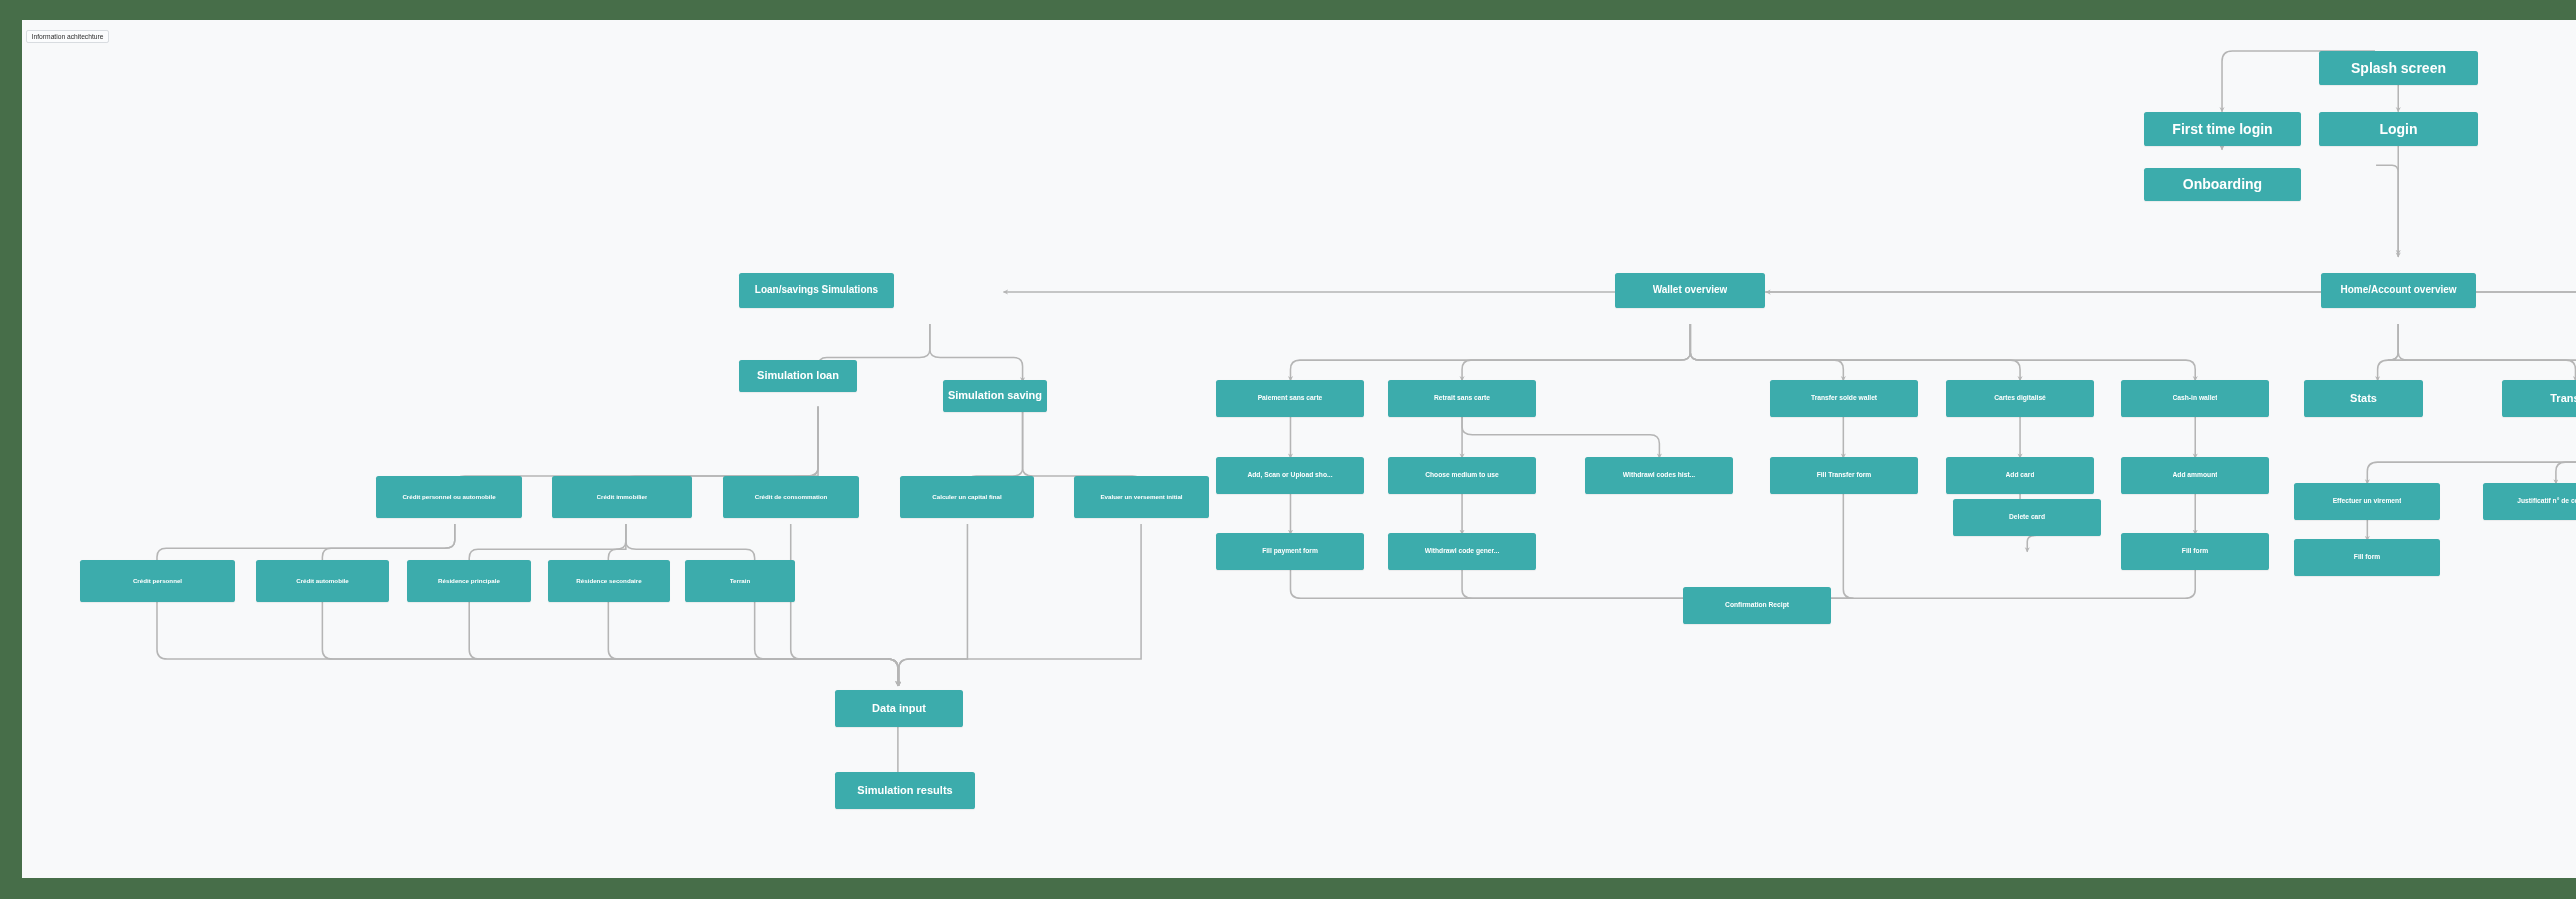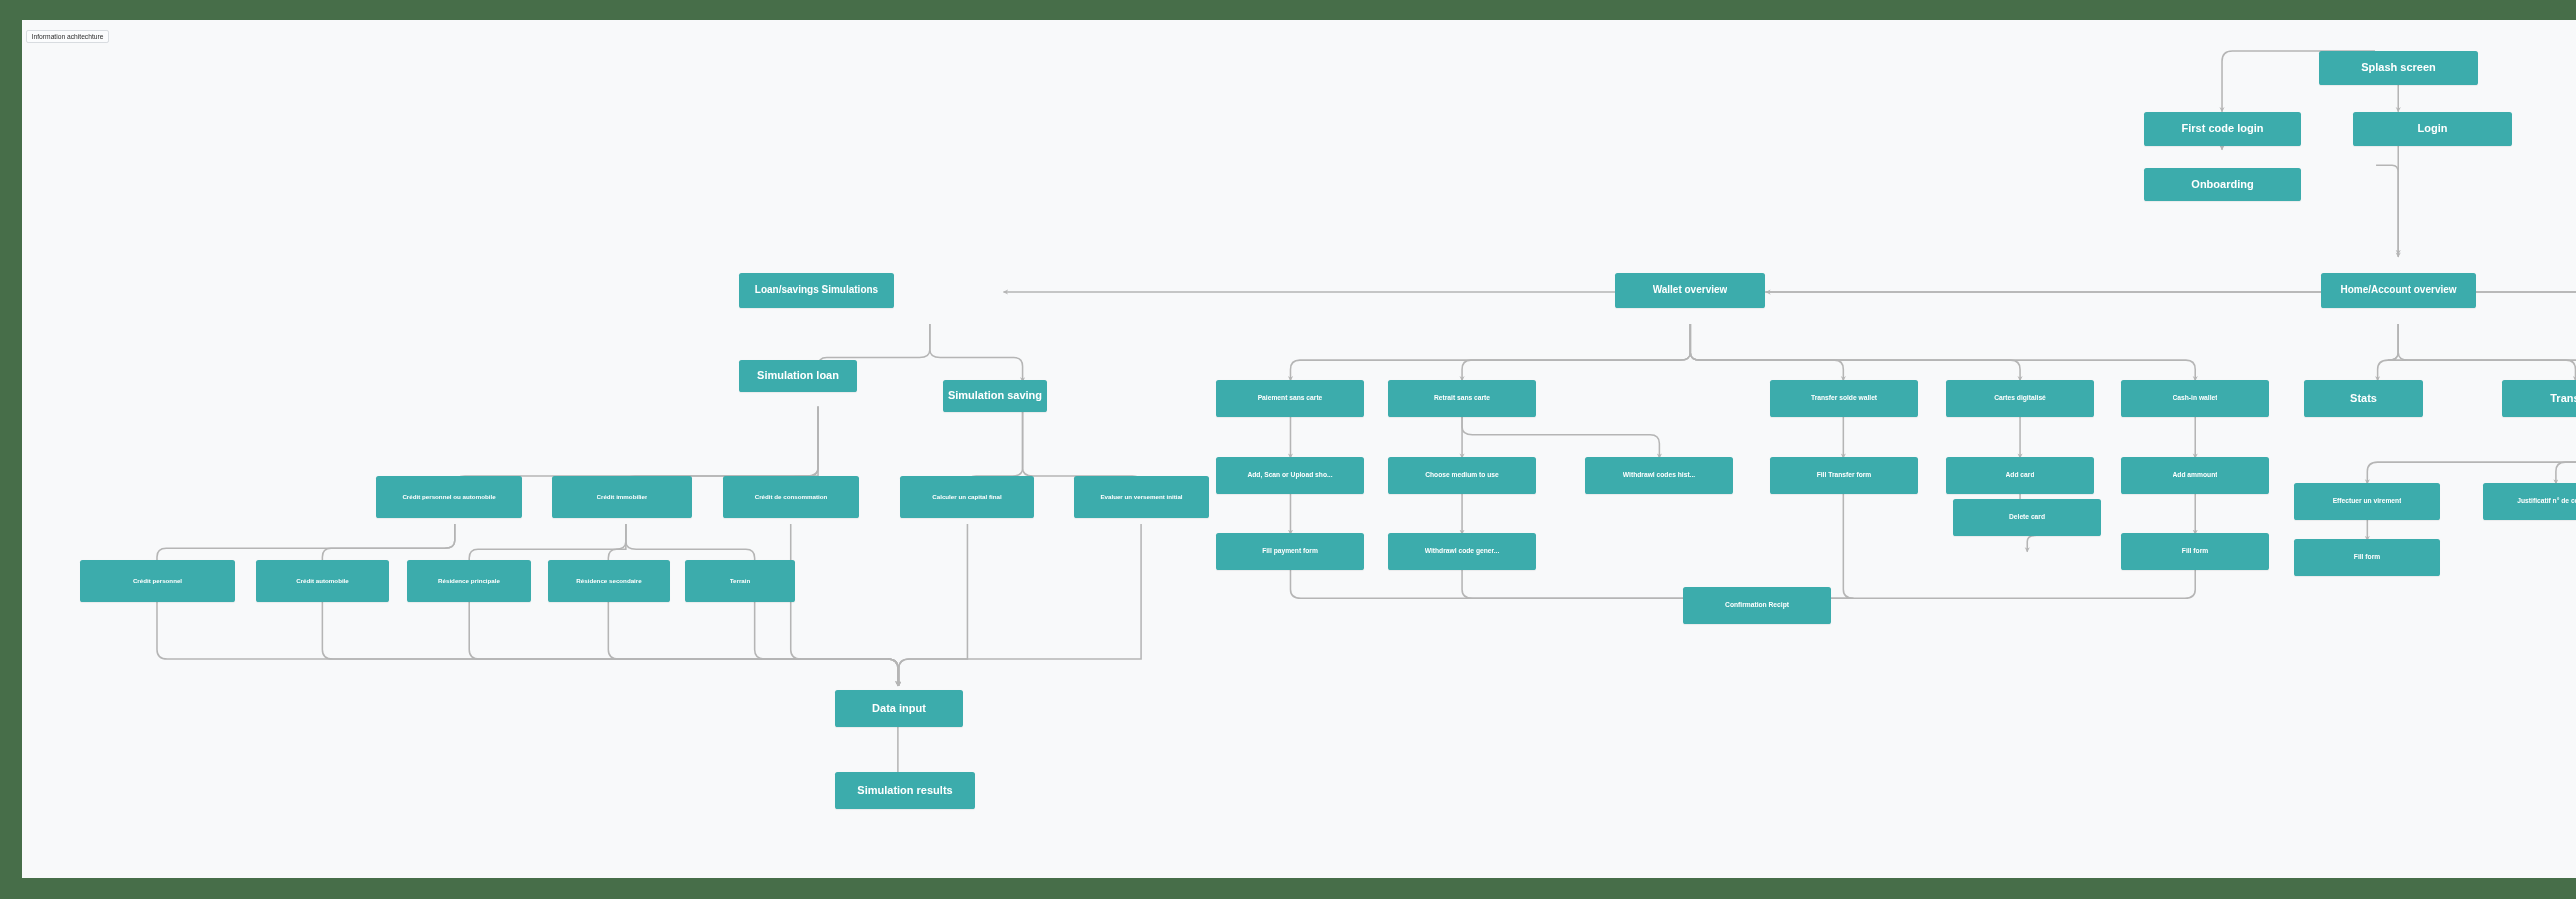--- a/index.html
+++ b/index.html
@@ -6,21 +6,21 @@
   body{font-family:"Liberation Sans",sans-serif;}
   #root{position:relative;width:3512px;height:899px;background:#476E49;overflow:hidden;}
   #canvas{position:absolute;left:22px;top:19.6px;width:3468px;height:858px;background:#F8F9FA;}
   #edges{position:absolute;left:0;top:0;width:3468px;height:858px;pointer-events:none;}
   .node{position:absolute;background:#3CACAC;color:#FFFFFF;border-radius:2.6px;
         display:flex;align-items:center;justify-content:center;text-align:center;
         box-sizing:border-box;padding:2.1px 4.1px;line-height:1.15;
         font-family:"Liberation Sans",sans-serif;font-weight:600;
         box-shadow:0 0.5px 1px rgba(0,0,0,0.06);}
   .node span{display:block;white-space:nowrap;overflow:hidden;}
-  .s16{font-size:11px;}
+  .s16{font-size:14px;}
   .s15{font-size:10px;}
   .s14{font-size:11px;}
   .s13{font-size:6.7px;}
   .s12{font-size:6.2px;}
   #title-label{position:absolute;left:4.1px;top:10.3px;background:#FBFCFD;border:0.5px solid #D8DCE0;
         border-radius:2.1px;padding:2.1px 4.6px;font-size:6.7px;color:#2B2B2B;
         font-family:"Liberation Sans",sans-serif;white-space:nowrap;}
 </style>
 </head>
 <body>
@@ -145,24 +145,24 @@
       </g>
     </svg>
 
     <div id="title-label">Information achitechture</div>
 
     <div class="node s16" style="left:2297px;top:31px;width:159px;height:34px;">
       <span>Splash screen</span>
       </div>
 
     <div class="node s16" style="left:2122px;top:92px;width:157px;height:34px;">
-      <span>First code login</span>
-      </div>
-
-    <div class="node s16" style="left:2297px;top:92px;width:159px;height:34px;margin-left:34px;">
+      <span>First time login</span>
+      </div>
+
+    <div class="node s16" style="left:2297px;top:92px;width:159px;height:34px;">
       <span>Login</span>
       </div>
 
     <div class="node s16" style="left:2122px;top:148px;width:157px;height:33px;">
       <span>Onboarding</span>
       </div>
 
     <div class="node s15" style="left:717px;top:253px;width:155px;height:35px;">
       <span>Loan/savings Simulations</span>
       </div>

